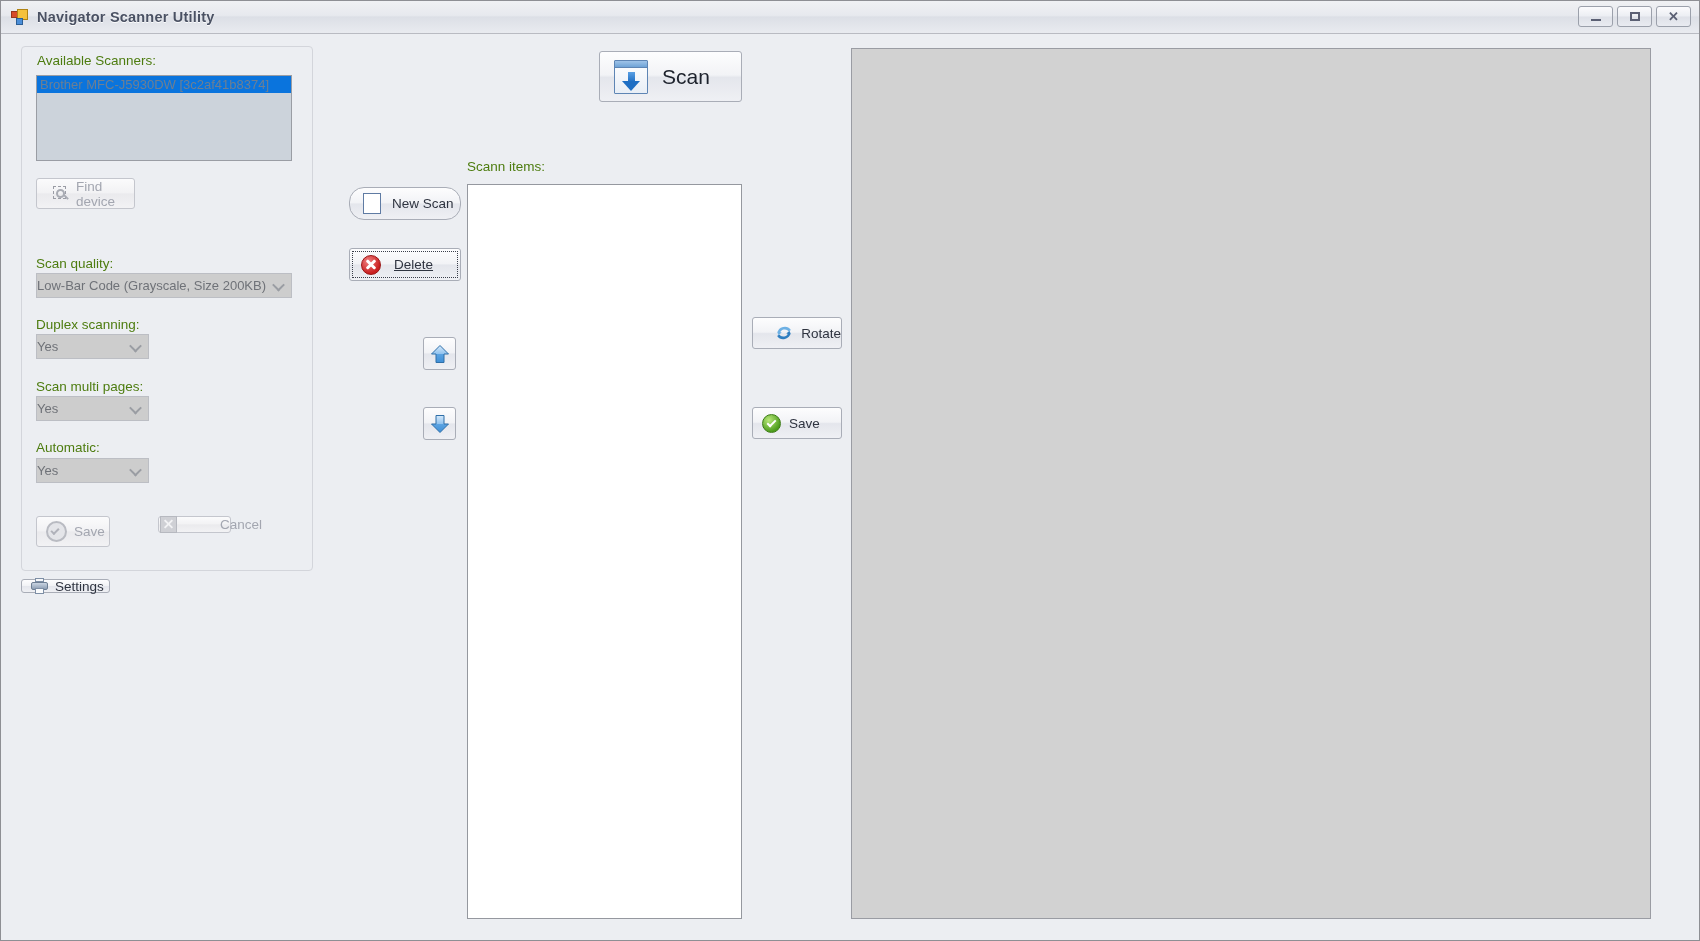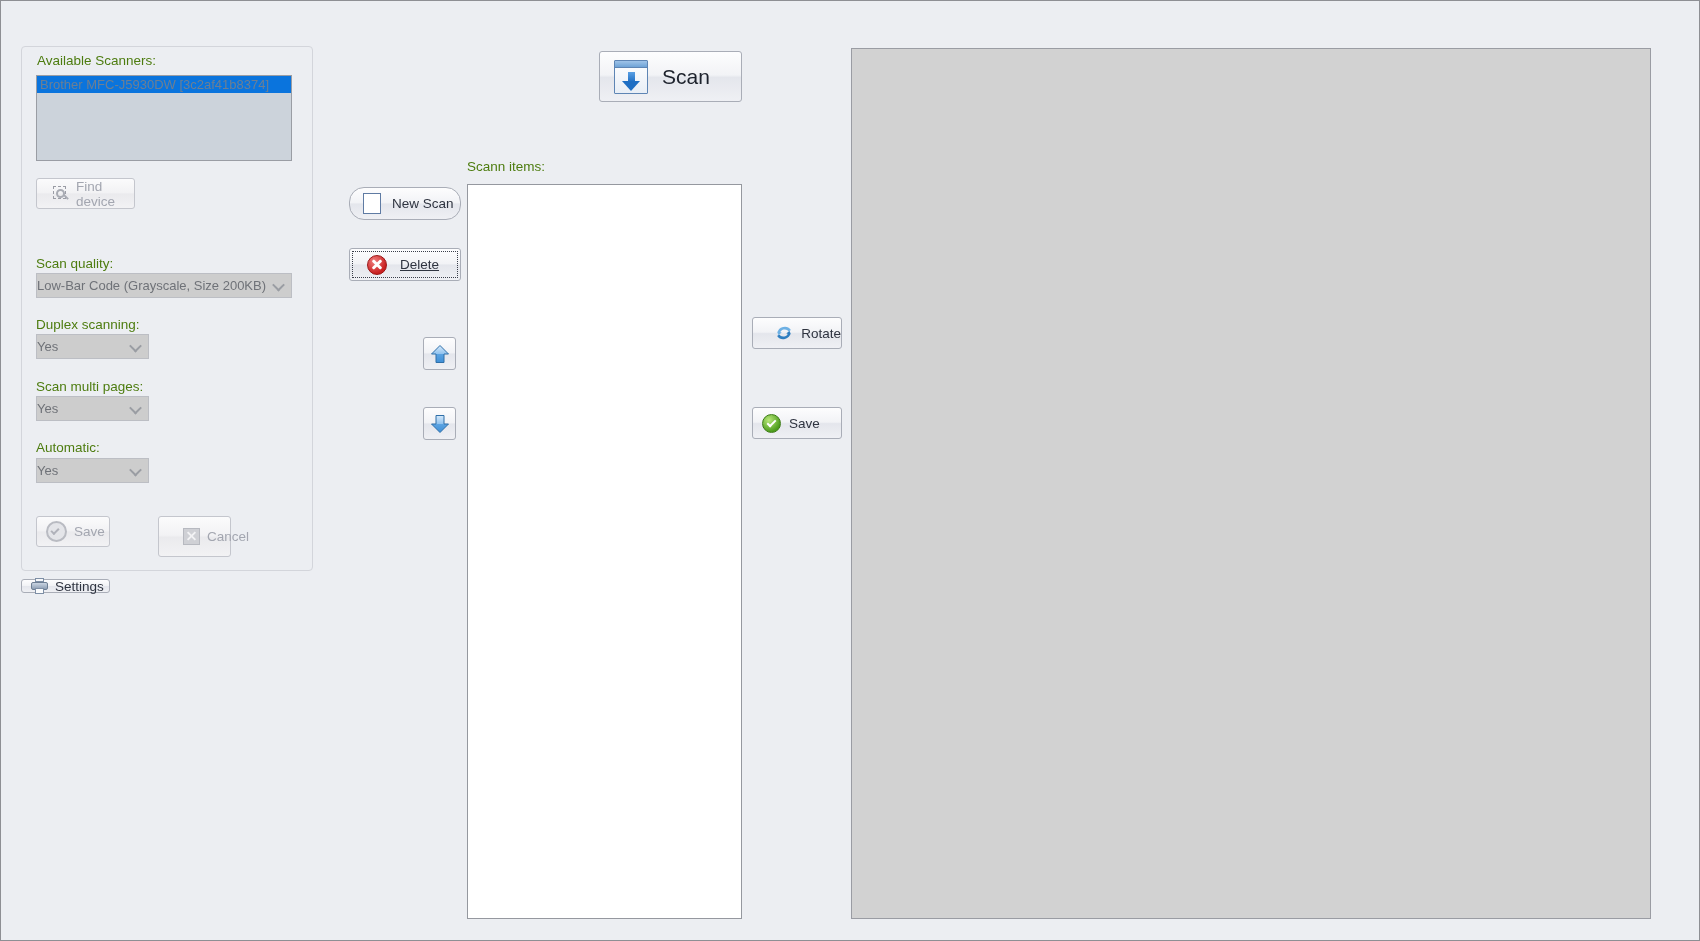--- a/index.html
+++ b/index.html
@@ -227,22 +227,23 @@
 
   #btn-save-settings {
     position: absolute;
     left: 35px; top: 515px;
     width: 74px; height: 31px;
     padding-left: 9px;
   }
   #btn-cancel-settings {
     position: absolute;
     left: 157px; top: 515px;
-    width: 73px; height: 41px;
-    padding-left: 24px;
+    width: 73px; height: 17px;
+    padding-left: 1px;
+    gap: 36px;
   }
   .ico-check-gray {
     width: 17px; height: 17px;
     border-radius: 50%;
     border: 2px solid #b9bbc2;
     background: #e4e5e9;
     margin-right: 7px;
     position: relative;
     flex: none;
   }
@@ -362,21 +363,21 @@
     background: #ffffff;
     border: 1px solid #5f7ba3;
     box-sizing: border-box;
     margin-right: 11px;
     flex: none;
   }
   #btn-delete {
     position: absolute;
     left: 348px; top: 247px;
     width: 112px; height: 33px;
-    padding-left: 17px;
+    padding-left: 11px;
     text-decoration: underline;
   }
   .ico-x-red {
     width: 20px; height: 20px;
     border-radius: 50%;
     background: radial-gradient(circle at 35% 30%, #f08080, #c91f1f 70%);
     border: 1px solid #9b1515;
     box-sizing: border-box;
     margin-right: 13px;
     position: relative;
@@ -466,20 +467,39 @@
     box-sizing: border-box;
     border: 1px solid #9a9ca3;
     background: #d2d2d2;
   }
 </style>
 </head>
 <body>
 
 <div id="app">
 
+  <div id="titlebar">
+    <div class="app-icon">
+      <div class="sq1"></div>
+        <div class="sq2"></div>
+        <div class="sq3"></div>
+    </div>
+    <div class="title-text">Navigator Scanner Utility</div>
+    <div class="win-buttons">
+      <div class="win-btn">
+          <span class="gl-min"></span>
+        </div>
+      <div class="win-btn">
+          <span class="gl-max"></span>
+        </div>
+      <div class="win-btn">
+          <span class="gl-close">✕</span>
+        </div>
+    </div>
+  </div>
 
   <div id="left-group"></div>
 
   <div class="lbl" id="lbl-available">Available Scanners:</div>
 
   <div id="scanner-list">
     <div class="item-selected">Brother MFC-J5930DW [3c2af41b8374]</div>
   </div>
 
   <div class="btn disabled" id="btn-find">

